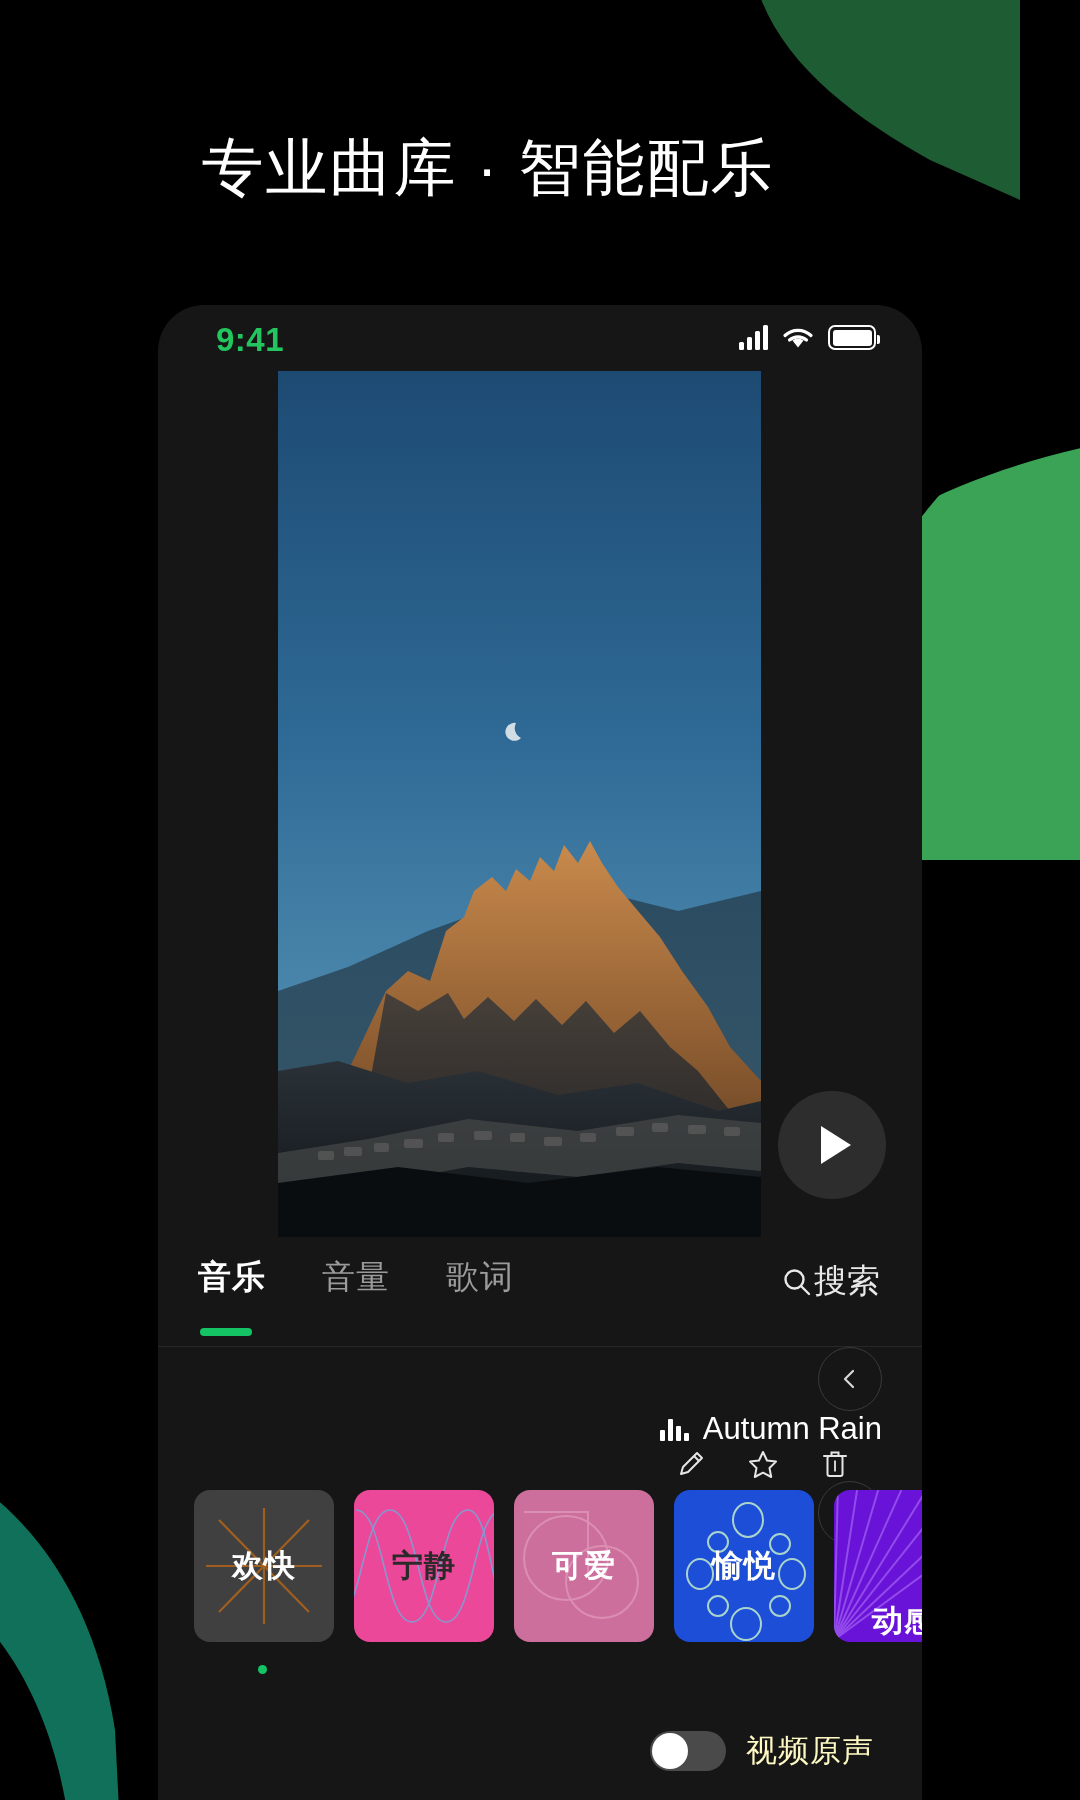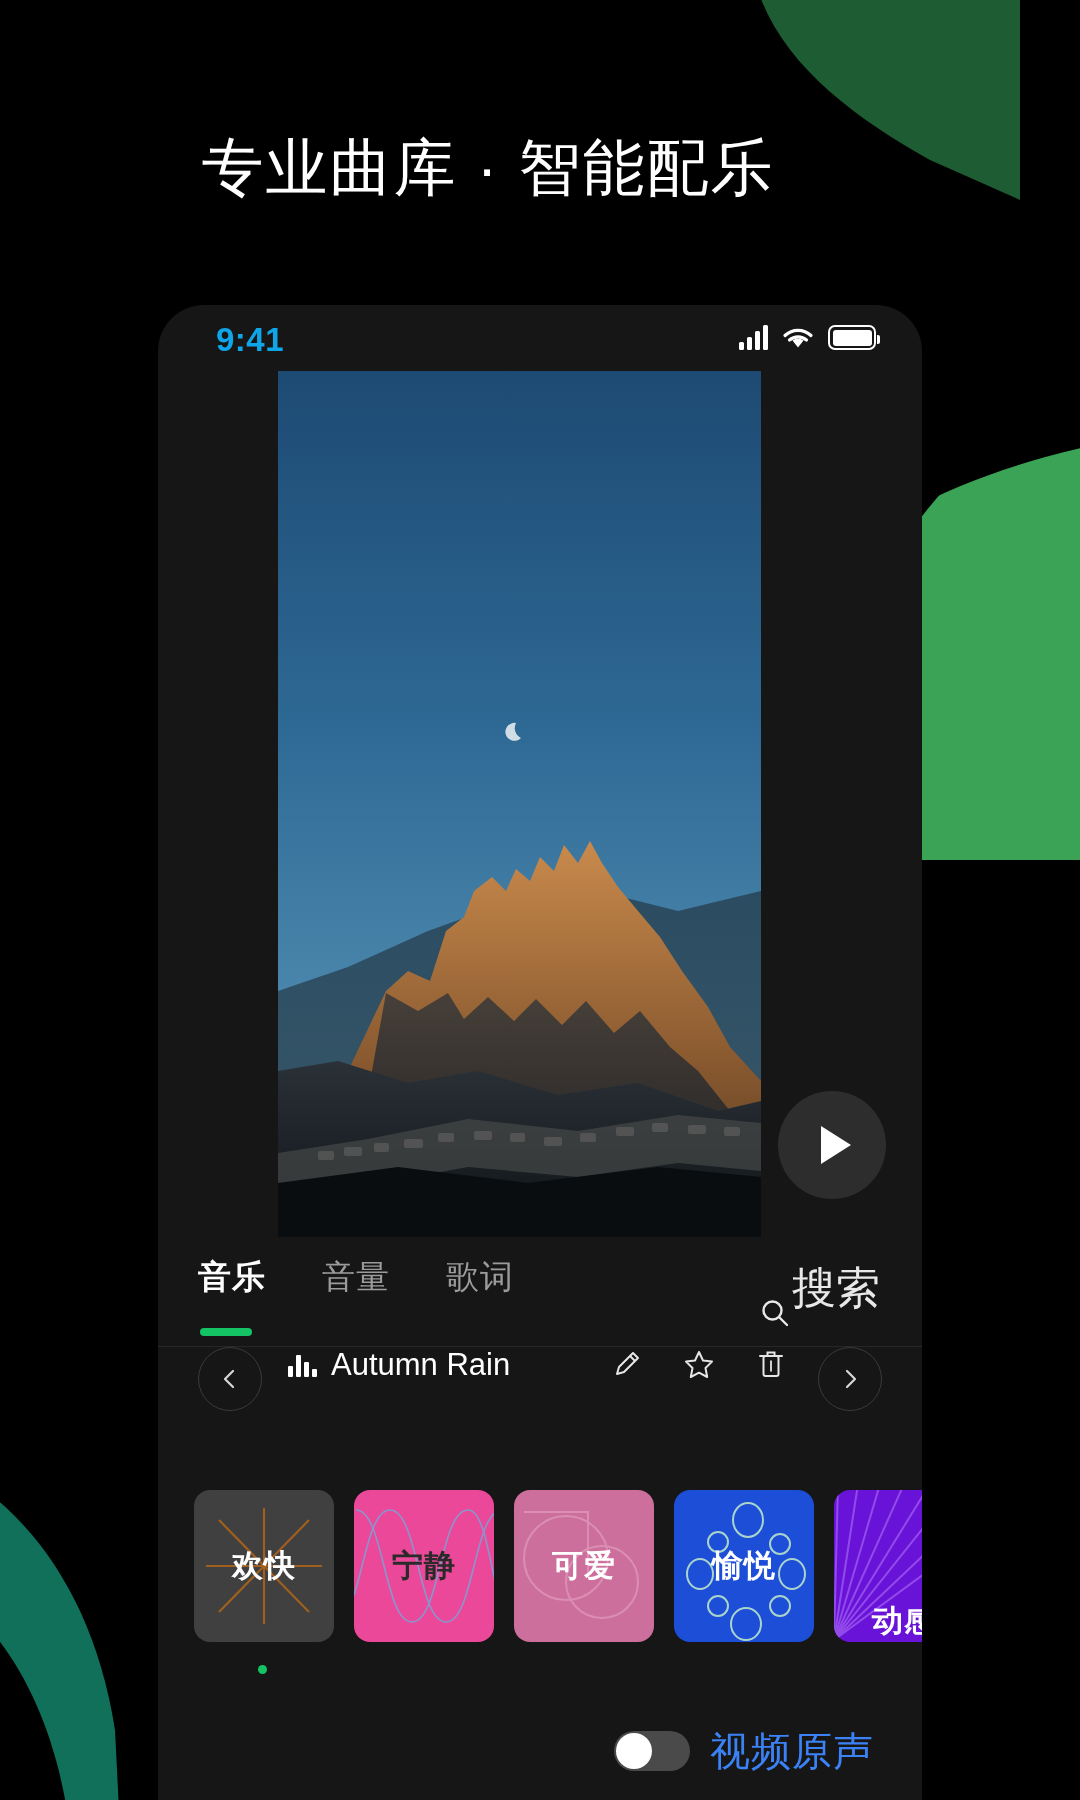--- a/index.html
+++ b/index.html
@@ -58,21 +58,21 @@
   }
 
   
   #statusbar {
     position: relative;
     height: 66px;
     width: 100%;
   }
   #status-time {
     position: absolute; left: 58px; top: 16px;
-    color: #0ea5e9; font-size: 33px; font-weight: 600;
+    color: #22c55e; font-size: 33px; font-weight: 600;
     letter-spacing: 0.5px;
   }
   #status-icons {
     position: absolute; right: 46px; top: 20px;
     display: flex; align-items: center; gap: 14px;
   }
   .bars { display: flex; align-items: flex-end; gap: 3px; height: 25px; }
   .bars i { display: block; width: 5px; background: #fff; border-radius: 1.5px; }
   .bars i:nth-child(1) { height: 8px; }
   .bars i:nth-child(2) { height: 13px; }
@@ -140,31 +140,32 @@
     content: "";
     position: absolute;
     left: 2px; bottom: -26px;
     width: 52px; height: 8px;
     background: #14c464;
     border-radius: 4px;
   }
   #search-btn {
     position: absolute;
     right: 42px; top: 22px;
-    display: flex; align-items: flex-end; gap: 2px;
-    color: #e8e8e8; font-size: 44px;
+    display: flex; align-items: center; gap: 2px;
+    color: #e8e8e8; font-size: 33px;
   }
   .search-glyph { width: 30px; height: 30px; }
 
   
   #track-row {
     position: relative;
     height: 124px;
-    display: flex; align-items: flex-start;
+    display: flex; align-items: flex-end;
     padding: 0 40px;
+    flex-direction: column;
   }
   .nav-circle {
     width: 64px; height: 64px;
     border-radius: 50%;
     border: 1.5px solid #3a3a3a;
     display: flex; align-items: center; justify-content: center;
     flex: 0 0 auto;
   }
   .chev { width: 22px; height: 22px; }
   #track-label {
@@ -232,21 +233,21 @@
     background: #4a4a4a;
     position: relative;
   }
   #orig-toggle .knob {
     position: absolute;
     left: 2px; top: 2px;
     width: 36px; height: 36px;
     border-radius: 50%;
     background: #ffffff;
   }
-  #orig-label { color: #3b82f6; font-size: 40px; letter-spacing: 1px; text-align: right; }
+  #orig-label { color: #fef9c3; font-size: 31px; letter-spacing: 1px; text-align: right; }
 </style>
 </head>
 <body>
 
 <div id="stage">
 
   <div class="swoosh" id="swoosh-top">
     <svg width="420" height="340" viewBox="0 0 420 340">
       <path d="M150,-20 C150,80 240,150 330,200 L420,240 L420,-20 Z" fill="#1e5c33"></path>
       <path d="M95,-20 C95,90 190,170 300,230 L300,340 L150,340 C60,250 30,110 40,-20 Z" fill="#000000"></path>

